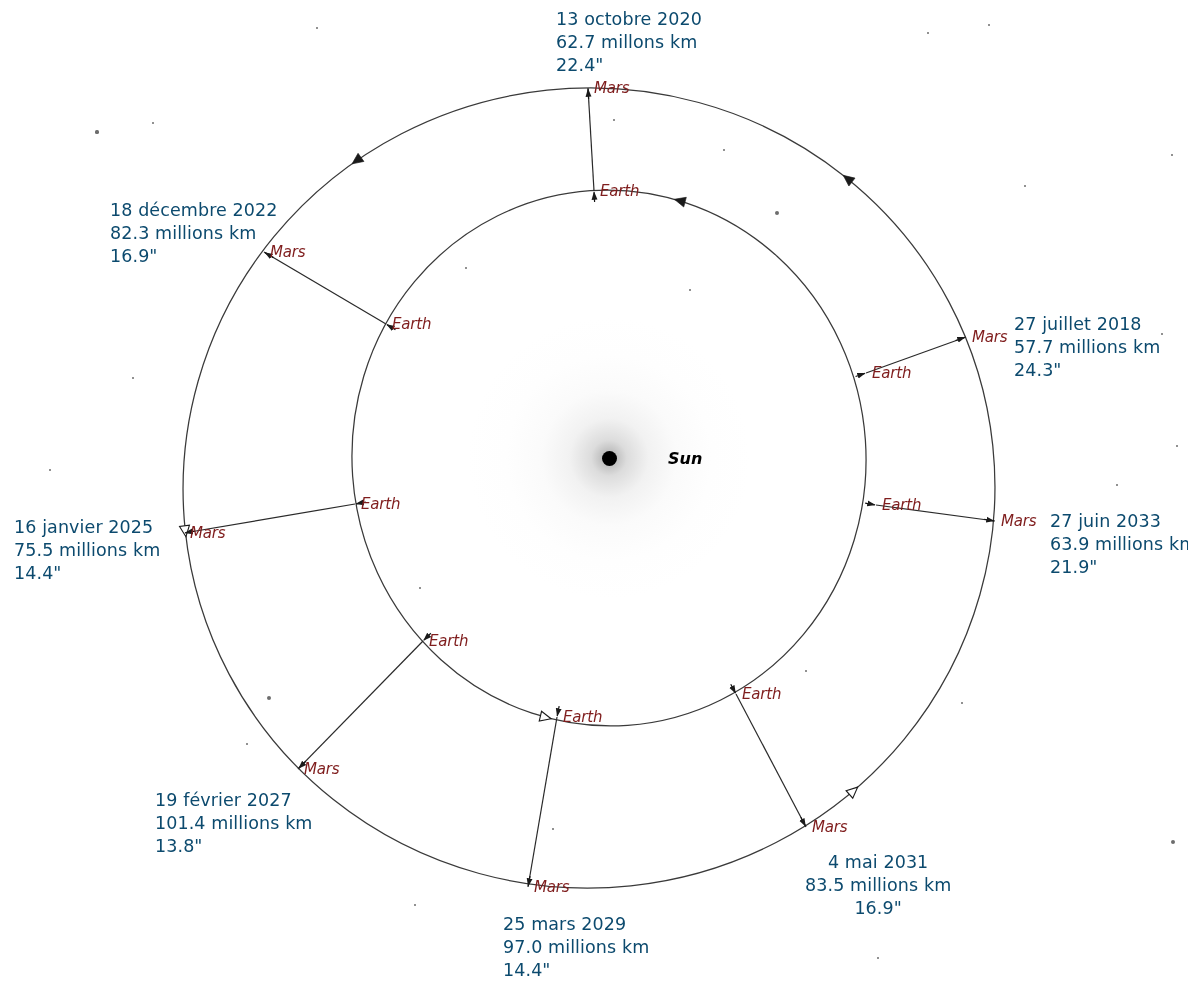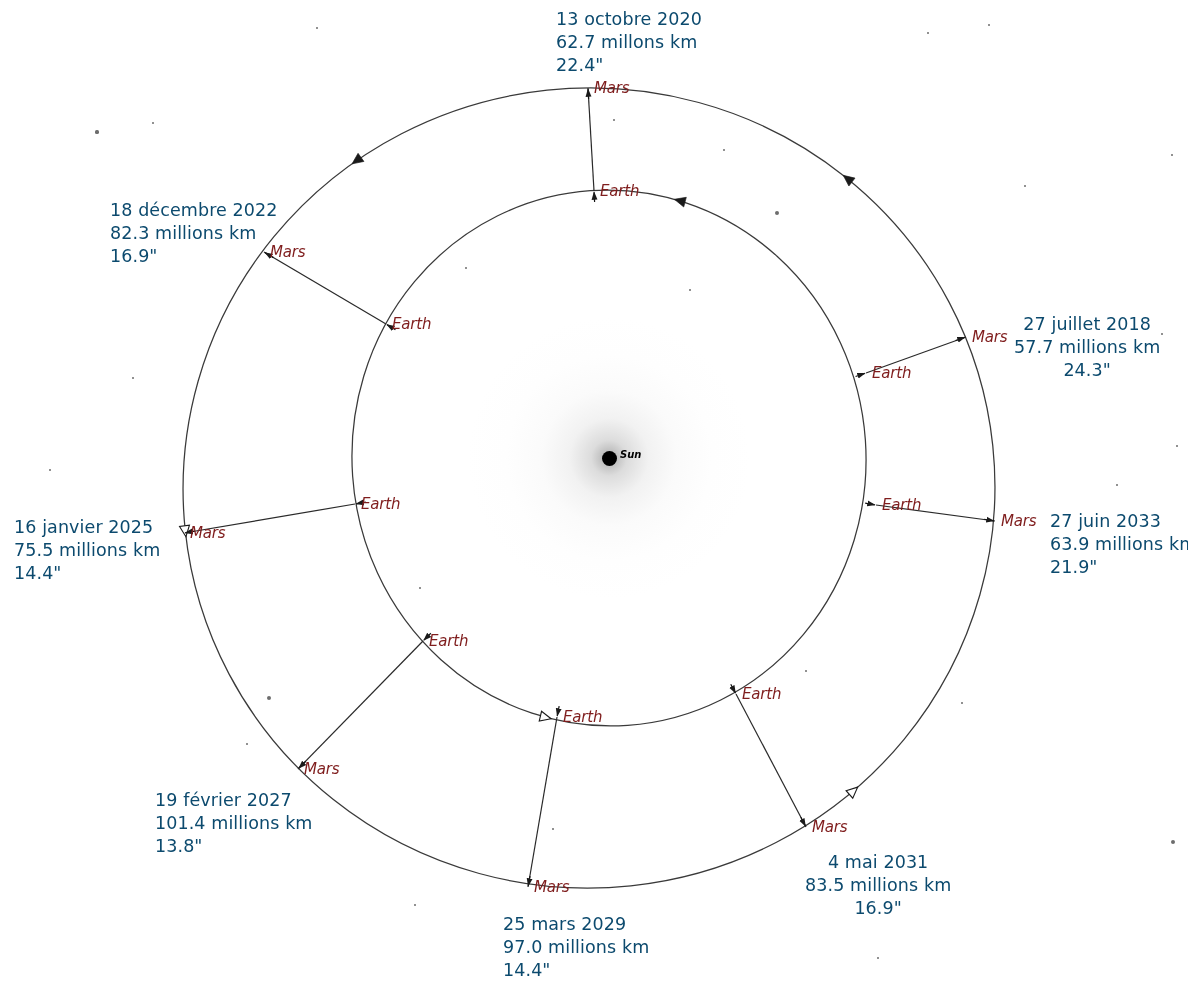--- a/index.html
+++ b/index.html
@@ -46,23 +46,24 @@
     font-size: 15px;
     color: #7f1d1d;
     white-space: nowrap;
     letter-spacing: -0.2px;
   }
   .sun-label {
     position: absolute;
     font-family: "DejaVu Sans", sans-serif;
     font-style: italic;
     font-weight: 600;
-    font-size: 10px;
+    font-size: 16px;
     color: #000000;
     white-space: nowrap;
+    margin-left: 48px;
   }
   #sun-glow {
     position: absolute;
     left: 469px;
     top: 318px;
     width: 280px;
     height: 280px;
     border-radius: 50%;
     background: radial-gradient(circle at 50% 50%,
       rgba(90,90,90,0.50) 0%,
@@ -203,21 +204,21 @@
       <div class="opp-block" style="left: 805px; top: 851px; text-align: center;">
         <span class="ln">4 mai 2031</span>
         <span class="ln">83.5 millions km</span>
         <span class="ln">16.9"</span>
       </div>
       <div class="opp-block" style="left: 1050px; top: 510px;">
         <span class="ln">27 juin 2033</span>
         <span class="ln">63.9 millions km</span>
         <span class="ln">21.9"</span>
       </div>
-      <div class="opp-block" style="left: 1014px; top: 313px; text-align: center;">
+      <div class="opp-block" style="left: 1014px; top: 313px;">
         <span class="ln">27 juillet 2018</span>
         <span class="ln">57.7 millions km</span>
         <span class="ln">24.3"</span>
       </div>
     </div>
   <div id="body-label-layer">
       <div class="body-label" style="left: 600px; top: 182px;">Earth</div>
       <div class="body-label" style="left: 594px; top: 79px;">Mars</div>
       <div class="body-label" style="left: 392px; top: 315px;">Earth</div>
       <div class="body-label" style="left: 270px; top: 243px;">Mars</div>

